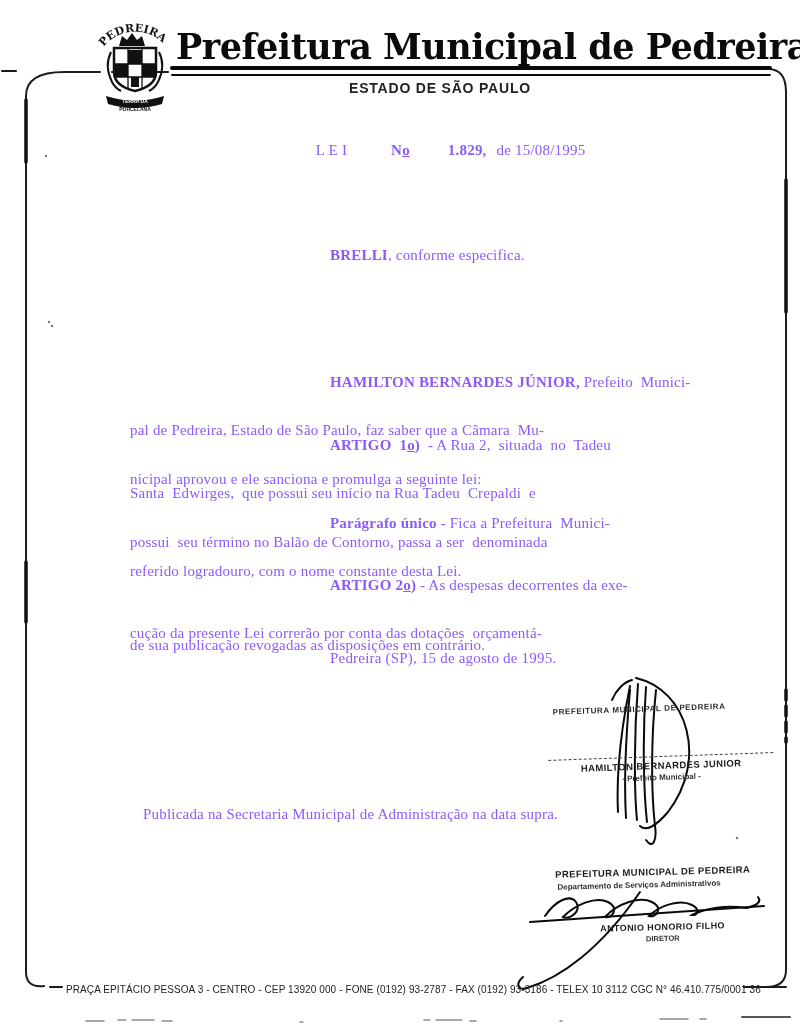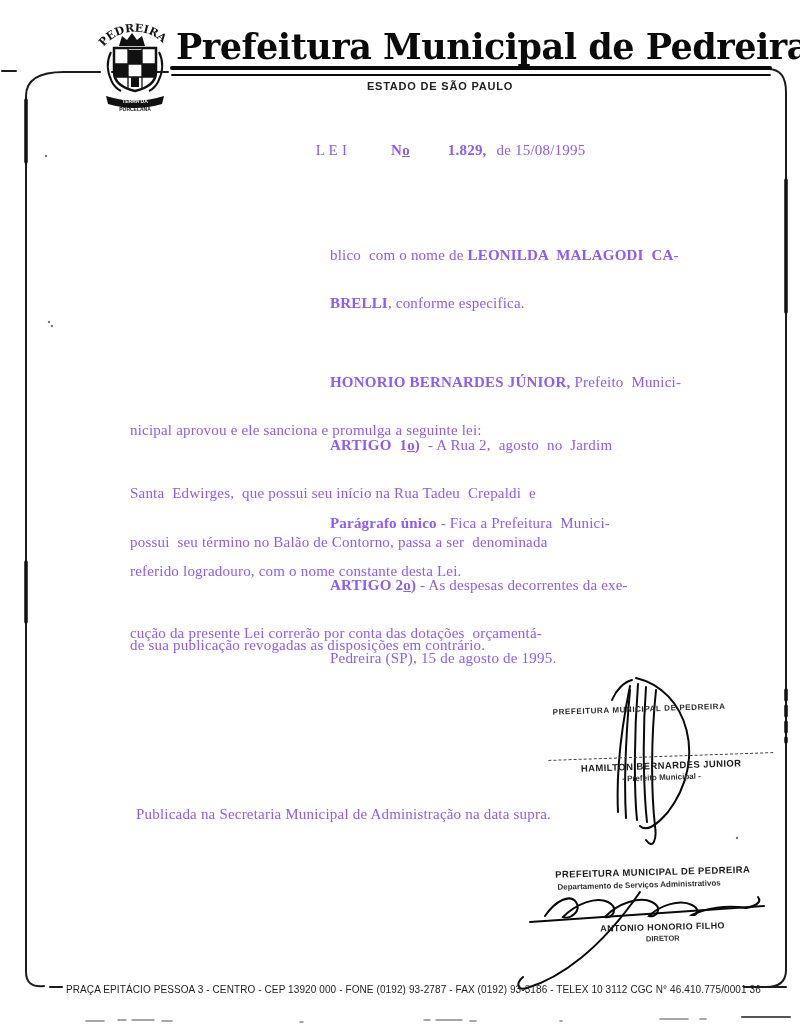--- a/index.html
+++ b/index.html
@@ -7,21 +7,21 @@
         font-family:"Liberation Sans",sans-serif;color:#161616;}
   .abs{position:absolute;}
   .mono{font-family:Liberation Serif, serif;font-size:15px;line-height:16.3px;
         letter-spacing:0.2px;color:#8b5cf6;white-space:pre;}
   .b{font-weight:bold;}
   .bi{font-weight:bold;font-style:italic;}
   .ord{text-decoration:underline;}
   .ind{padding-left:200px;}
   .doc-title{font-family:"DejaVu Serif",serif;font-weight:bold;font-size:35px;
              letter-spacing:-0.5px;color:#0b0b0b;white-space:nowrap;}
-  .subtitle{font-size:11px;letter-spacing:0.8px;color:#222;text-align:center;font-weight:bold;}
+  .subtitle{font-size:14px;letter-spacing:0.8px;color:#222;text-align:center;font-weight:bold;}
   .stamp-small{font-size:8px;font-weight:600;letter-spacing:0.6px;color:#2a2a2a;white-space:nowrap;}
   .stamp-bold{font-size:9.5px;font-weight:bold;letter-spacing:0.4px;color:#1d1d1d;white-space:nowrap;}
   .stamp-sub{font-size:8px;font-weight:600;color:#333;white-space:nowrap;}
   .sig-rule{border-top:1.5px dashed #444;}
   .footer-text{font-size:10px;font-weight:normal;color:#222;white-space:nowrap;letter-spacing:0.1px;}
   svg{display:block;}
   .overlay{pointer-events:none;}
 </style>
 </head>
 <body>
@@ -111,31 +111,31 @@
     </svg>
     <div class="abs doc-title" style="left:176px;top:26px;">Prefeitura Municipal de Pedreira</div>
     <div class="abs subtitle" style="left:140px;top:80px;width:600px;">ESTADO DE SÃO PAULO</div>
   </div>
 
   <div class="abs mono" style="left:300px;top:126px;">
     <span>L E I</span><span class="b" style="margin-left:44px;">N</span><span class="b ord">o</span><span class="b" style="margin-left:38px;">1.829,</span><span style="margin-left:10px;">de 15/08/1995</span>
   </div>
 
   <div class="abs mono" style="left:330px;top:214px;">
-    <div><span>blico  com o nome de </span><span class="b">LEONILDA  MALAGODI  CA-</span></div>
     <div><span class="b">BRELLI</span><span>, conforme especifica.</span></div>
   </div>
 
   <div class="abs mono" style="left:130px;top:341px;">
-    <div class="ind"><span class="b">HONORIO BERNARDES JÚNIOR,</span><span> Prefeito  Munici-</span></div>
+    <div class="ind"><span class="b">HAMILTON BERNARDES JÚNIOR,</span><span> Prefeito  Munici-</span></div>
+    <div><span>pal de Pedreira, Estado de São Paulo, faz saber que a Câmara  Mu-</span></div>
     <div><span>nicipal aprovou e ele sanciona e promulga a seguinte lei:</span></div>
   </div>
 
   <div class="abs mono" style="left:130px;top:404px;">
-    <div class="ind"><span class="b">ARTIGO  1</span><span class="b ord">o</span><span class="b">)</span><span>  - A Rua 2,  agosto  no  Jardim</span></div>
+    <div class="ind"><span class="b">ARTIGO  1</span><span class="b ord">o</span><span class="b">)</span><span>  - A Rua 2,  situada  no  Tadeu</span></div>
     <div><span>Santa  Edwirges,  que possui seu início na Rua Tadeu  Crepaldi  e</span></div>
     <div><span>possui  seu término no Balão de Contorno, passa a ser  denominada</span></div>
   </div>
 
   <div class="abs mono" style="left:130px;top:482px;">
     <div class="ind"><span class="b">Parágrafo único</span><span> - Fica a Prefeitura  Munici-</span></div>
     <div><span>referido logradouro, com o nome constante desta Lei.</span></div>
   </div>
 
   <div class="abs mono" style="left:130px;top:544px;">
@@ -149,21 +149,21 @@
 
   <div class="abs mono" style="left:330px;top:650px;">Pedreira (SP), 15 de agosto de 1995.</div>
 
   <div class="abs" style="left:548px;top:698px;width:225px;height:100px;transform:rotate(-2deg);">
     <div class="abs stamp-small" style="left:6px;top:6px;">PREFEITURA MUNICIPAL DE PEDREIRA</div>
     <div class="abs sig-rule" style="left:0;top:58px;width:225px;"></div>
     <div class="abs stamp-bold" style="left:0;top:62px;width:225px;text-align:center;">HAMILTON BERNARDES JUNIOR</div>
     <div class="abs stamp-sub" style="left:0;top:75px;width:225px;text-align:center;">-  Prefeito  Municipal  -</div>
   </div>
 
-  <div class="abs mono" style="left:136px;top:806px;">Publicada na Secretaria Municipal de Administração na data supra.</div>
+  <div class="abs mono" style="left:143px;top:806px;">Publicada na Secretaria Municipal de Administração na data supra.</div>
 
   <div class="abs" style="left:552px;top:862px;width:220px;height:90px;transform:rotate(-1.5deg);">
     <div class="abs stamp-bold" style="left:4px;top:4px;">PREFEITURA MUNICIPAL DE PEDREIRA</div>
     <div class="abs stamp-sub" style="left:6px;top:18px;">Departamento de Serviços Administrativos</div>
     <div class="abs stamp-bold" style="left:0;top:60px;width:220px;text-align:center;font-size:9px;">ANTONIO HONORIO FILHO</div>
     <div class="abs stamp-sub" style="left:0;top:72px;width:220px;text-align:center;font-size:7.5px;font-weight:bold;">DIRETOR</div>
   </div>
 
   <div class="abs footer-text" style="left:66px;top:984px;">PRAÇA EPITÁCIO PESSOA  3 - CENTRO - CEP 13920 000 - FONE (0192) 93-2787 - FAX (0192) 93-3186 - TELEX 10 3112   CGC N° 46.410.775/0001 36</div>
 

